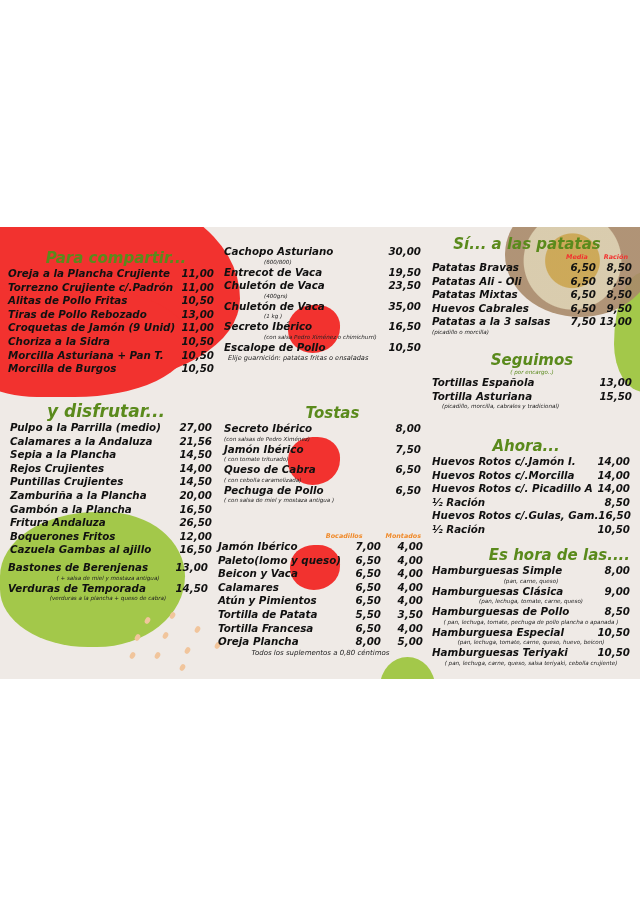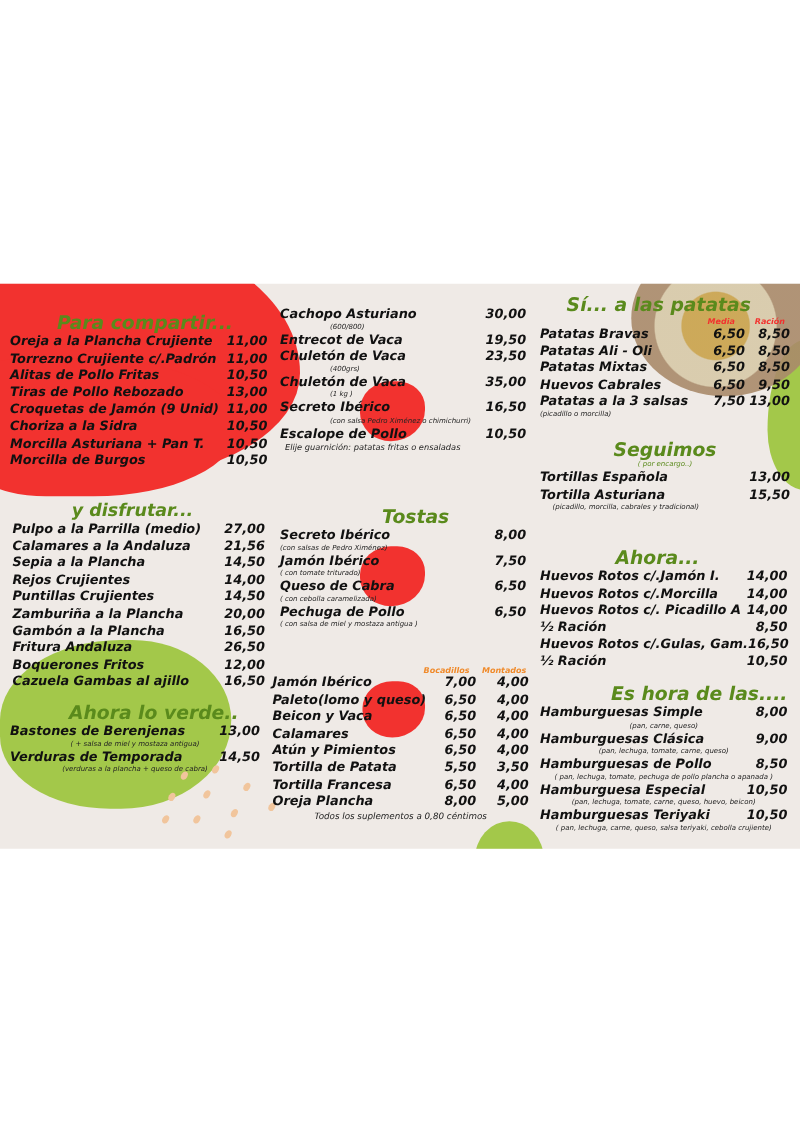--- a/index.html
+++ b/index.html
@@ -23,21 +23,21 @@
   .dots { left:125px; top:385px; width:110px; height:60px; }
   .dot { position:absolute; width:5px; height:7px; border-radius:50%; background:#f1c59c; transform:rotate(30deg); }
 
   .col { position:absolute; }
   .h { color:#5a8a1c; font-weight:bold; font-style:italic; text-align:center; margin:0; }
   .row { display:flex; justify-content:space-between; font-weight:bold; font-style:italic; color:#111;
          font-size:10.3px; line-height:13.6px; white-space:nowrap; }
   .row .p { text-align:right; }
   .note { font-size:5.6px; font-style:italic; color:#222; line-height:7px; white-space:nowrap; }
   .tot { font-size:7px; font-style:italic; color:#222; text-align:center; }
-  .subh { display:flex; justify-content:flex-end; gap:10px; font-size:6.4px; font-style:italic; font-weight:bold; }
+  .subh { display:flex; justify-content:flex-end; gap:23px; font-size:6.4px; font-style:italic; font-weight:bold; }
   .p2 { display:flex; gap:0; }
   .p2 span { display:inline-block; text-align:right; }
 </style>
 </head>
 <body>
 
 <div class="menu">
 
   <div class="blob red-main"></div>
   <div class="blob red-main2"></div>
@@ -93,21 +93,21 @@
           <span class="p">10,50</span>
         </div>
         <div class="row">
           <span>Morcilla de Burgos</span>
           <span class="p">10,50</span>
         </div>
       </div>
   </div>
 
   <div class="col" style="left:10px;top:174px;width:202px;">
-    <h2 class="h" style="font-size:14px;margin-left:-10px;">y disfrutar...</h2>
+    <h2 class="h" style="font-size:17px;margin-left:-10px;">y disfrutar...</h2>
     <div id="disfrutar-list">
         <div class="row">
           <span>Pulpo a la Parrilla (medio)</span>
           <span class="p">27,00</span>
         </div>
         <div class="row">
           <span>Calamares a la Andaluza</span>
           <span class="p">21,56</span>
         </div>
         <div class="row">
@@ -139,21 +139,20 @@
           <span class="p">12,00</span>
         </div>
         <div class="row">
           <span>Cazuela Gambas al ajillo</span>
           <span class="p">16,50</span>
         </div>
       </div>
   </div>
 
   <div class="col" style="left:8px;top:334px;width:200px;">
-    <h2 class="h" style="font-size:15px;margin-left:30px;">Ahora lo verde..</h2>
     <div id="verde-list">
         <div class="row">
           <span>Bastones de Berenjenas</span>
           <span class="p">13,00</span>
         </div>
         <div class="note" style="text-align:center;">( + salsa de miel y mostaza antigua)</div>
         <div class="row">
           <span>Verduras de Temporada</span>
           <span class="p">14,50</span>
         </div>

